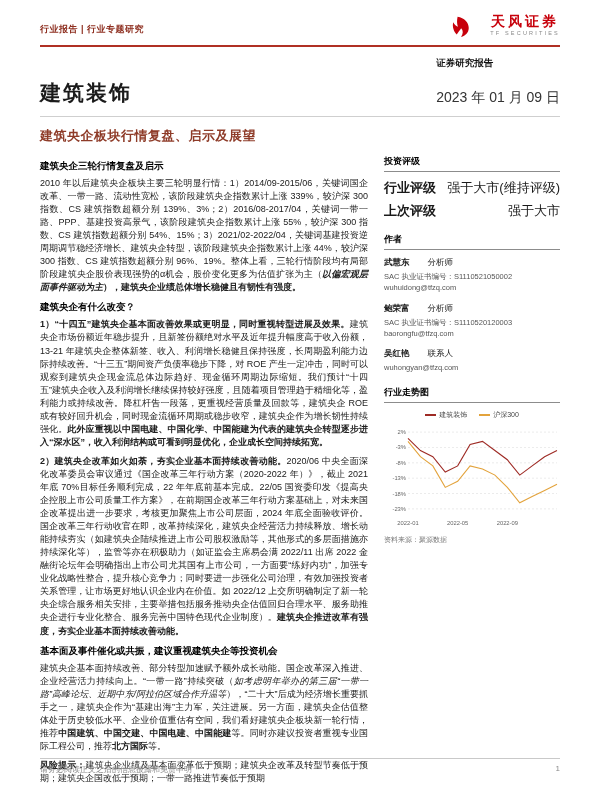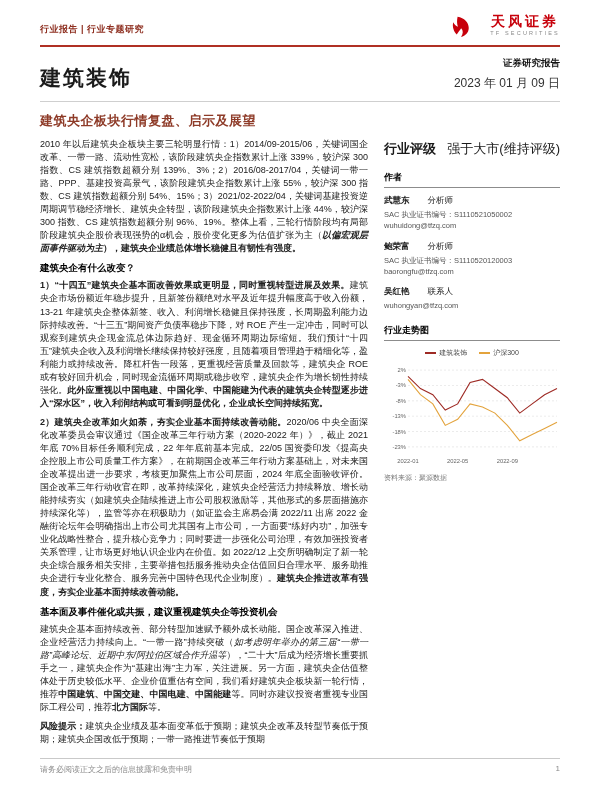--- a/index.html
+++ b/index.html
@@ -13,23 +13,23 @@
   .topbar{display:flex;justify-content:space-between;align-items:flex-start}
   .breadcrumb{font-size:9px;font-weight:bold;color:#8e2f20;padding-top:9px;letter-spacing:.5px}
   .brand{display:flex;align-items:flex-start;gap:14px}
   .brand-text{text-align:center}
   .brand-cn{color:#c7000b;font-weight:bold;font-size:14px;letter-spacing:3px;line-height:1.1}
   .brand-en{color:#8a8a8a;font-size:5.5px;letter-spacing:2.2px;margin-top:1px}
   .red-rule{height:2px;background:#b03024;margin-top:5px}
   
   .title-row{display:flex;justify-content:space-between;align-items:flex-end;padding:10px 0 9px;border-bottom:1px solid #cfcfcf}
   .industry-title{font-size:21px;font-weight:bold;letter-spacing:2px}
-  .report-meta{text-align:right}
+  .report-meta{text-align:left}
   .report-label{font-size:9.5px;font-weight:bold;color:#111}
-  .report-date{font-size:12px;color:#333;margin-top:5px}
+  .report-date{font-size:14px;color:#333;margin-top:19px}
   .report-title{color:#8e3b28;font-weight:bold;font-size:13px;margin:10px 0 8px;letter-spacing:.5px}
   
   .columns{display:flex;gap:16px;align-items:flex-start}
   .main-col{flex:1;min-width:0}
   .side-col{width:176px;flex:none;padding-top:2px}
   
   .sec-heading{font-size:9.5px;font-weight:bold;margin:7px 0 4px;color:#000}
   .body-para{font-size:9px;line-height:1.45;text-align:justify;margin-bottom:6px;color:#202020}
   .b{font-weight:bold}
   .i{font-style:italic}
@@ -76,35 +76,41 @@
       <div class="report-label">证券研究报告</div>
       <div class="report-date">2023 年 01 月 09 日</div>
     </div>
   </div>
 
   <div class="report-title">建筑央企板块行情复盘、启示及展望</div>
 
   <div class="columns">
 
     <div class="main-col">
+        <div class="sec-heading">建筑央企三轮行情复盘及启示</div>
         <p class="body-para"><span>2010 年以后建筑央企板块主要三轮明显行情：1）2014/09-2015/06，关键词国企改革、一带一路、流动性宽松，该阶段建筑央企指数累计上涨 339%，较沪深 300 指数、CS 建筑指数超额分别 139%、3%；2）2016/08-2017/04，关键词一带一路、PPP、基建投资高景气，该阶段建筑央企指数累计上涨 55%，较沪深 300 指数、CS 建筑指数超额分别 54%、15%；3）2021/02-2022/04，关键词基建投资逆周期调节稳经济增长、建筑央企转型，该阶段建筑央企指数累计上涨 44%，较沪深 300 指数、CS 建筑指数超额分别 96%、19%。整体上看，三轮行情阶段均有局部阶段建筑央企股价表现强势的α机会，股价变化更多为估值扩张为主（</span><span class="b i">以偏宏观层面事件驱动为主</span><span class="b ">），建筑央企业绩总体增长稳健且有韧性有强度。</span></p>
         <div class="sec-heading">建筑央企有什么改变？</div>
         <p class="body-para"><span class="b ">1）“十四五”建筑央企基本面改善效果或更明显，同时重视转型进展及效果。</span><span>建筑央企市场份额近年稳步提升，且新签份额绝对水平及近年提升幅度高于收入份额，13-21 年建筑央企整体新签、收入、利润增长稳健且保持强度，长周期盈利能力边际持续改善。“十三五”期间资产负债率稳步下降，对 ROE 产生一定冲击，同时可以观察到建筑央企现金流总体边际趋好、现金循环周期边际缩短。我们预计“十四五”建筑央企收入及利润增长继续保持较好强度，且随着项目管理趋于精细化等，盈利能力或持续改善。降杠杆告一段落，更重视经营质量及回款等，建筑央企 ROE 或有较好回升机会，同时现金流循环周期或稳步收窄，建筑央企作为增长韧性持续强化。</span><span class="b ">此外应重视以中国电建、中国化学、中国能建为代表的建筑央企转型逐步进入“深水区”，收入利润结构或可看到明显优化，企业成长空间持续拓宽。</span></p>
         <p class="body-para"><span class="b ">2）建筑央企改革如火如荼，夯实企业基本面持续改善动能。</span><span>2020/06 中央全面深化改革委员会审议通过《国企改革三年行动方案（2020-2022 年）》，截止 2021 年底 70%目标任务顺利完成，22 年年底前基本完成。22/05 国资委印发《提高央企控股上市公司质量工作方案》，在前期国企改革三年行动方案基础上，对未来国企改革提出进一步要求，考核更加聚焦上市公司层面，2024 年底全面验收评价。国企改革三年行动收官在即，改革持续深化，建筑央企经营活力持续释放、增长动能持续夯实（如建筑央企陆续推进上市公司股权激励等，其他形式的多层面措施亦持续深化等），监管等亦在积极助力（如证监会主席易会满 2022/11 出席 2022 金融街论坛年会明确指出上市公司尤其国有上市公司，一方面要“练好内功”，加强专业化战略性整合，提升核心竞争力；同时要进一步强化公司治理，有效加强投资者关系管理，让市场更好地认识企业内在价值。如 2022/12 上交所明确制定了新一轮央企综合服务相关安排，主要举措包括服务推动央企估值回归合理水平、服务助推央企进行专业化整合、服务完善中国特色现代企业制度）。</span><span class="b ">建筑央企推进改革有强度，夯实企业基本面持续改善动能。</span></p>
         <div class="sec-heading">基本面及事件催化或共振，建议重视建筑央企等投资机会</div>
         <p class="body-para"><span>建筑央企基本面持续改善、部分转型加速赋予额外成长动能。国企改革深入推进、企业经营活力持续向上。“一带一路”持续突破（</span><span class="i">如考虑明年举办的第三届“一带一路”高峰论坛、近期中东/阿拉伯区域合作升温等</span><span>），“二十大”后成为经济增长重要抓手之一，建筑央企作为“基建出海”主力军，关注进展。另一方面，建筑央企估值整体处于历史较低水平、企业价值重估有空间，我们看好建筑央企板块新一轮行情，推荐</span><span class="b ">中国建筑、中国交建、中国电建、中国能建</span><span>等。同时亦建议投资者重视专业国际工程公司，推荐</span><span class="b ">北方国际</span><span>等。</span></p>
         <p class="body-para"><span class="b ">风险提示：</span><span>建筑央企业绩及基本面变革低于预期；建筑央企改革及转型节奏低于预期；建筑央企国改低于预期；一带一路推进节奏低于预期</span></p>
       </div>
 
     <div class="side-col">
 
       <div class="side-block">
+        <div class="side-header">投资评级</div>
         <div class="rating-row">
           <span class="rating-label">行业评级</span>
           <span class="rating-value">强于大市(维持评级)</span>
+        </div>
+        <div class="rating-row">
+          <span class="rating-label">上次评级</span>
+          <span class="rating-value">强于大市</span>
         </div>
       </div>
 
       <div class="side-block">
         <div class="side-header">作者</div>
         <div>
             <div class="author">
               <div class="author-top"><span class="author-name">武慧东</span><span class="author-role">分析师</span></div>
               <div class="author-meta">SAC 执业证书编号：S1110521050002</div>
               <div class="author-meta">wuhuidong@tfzq.com</div>

